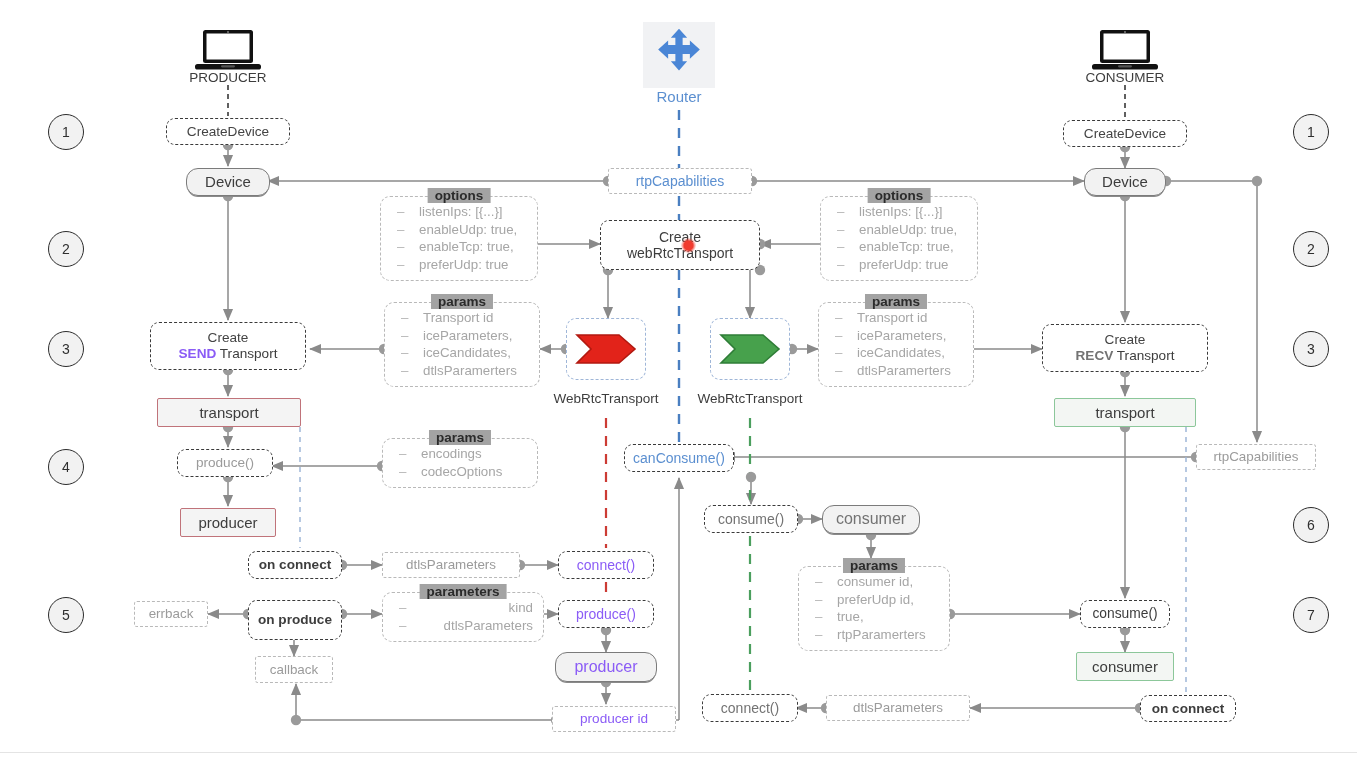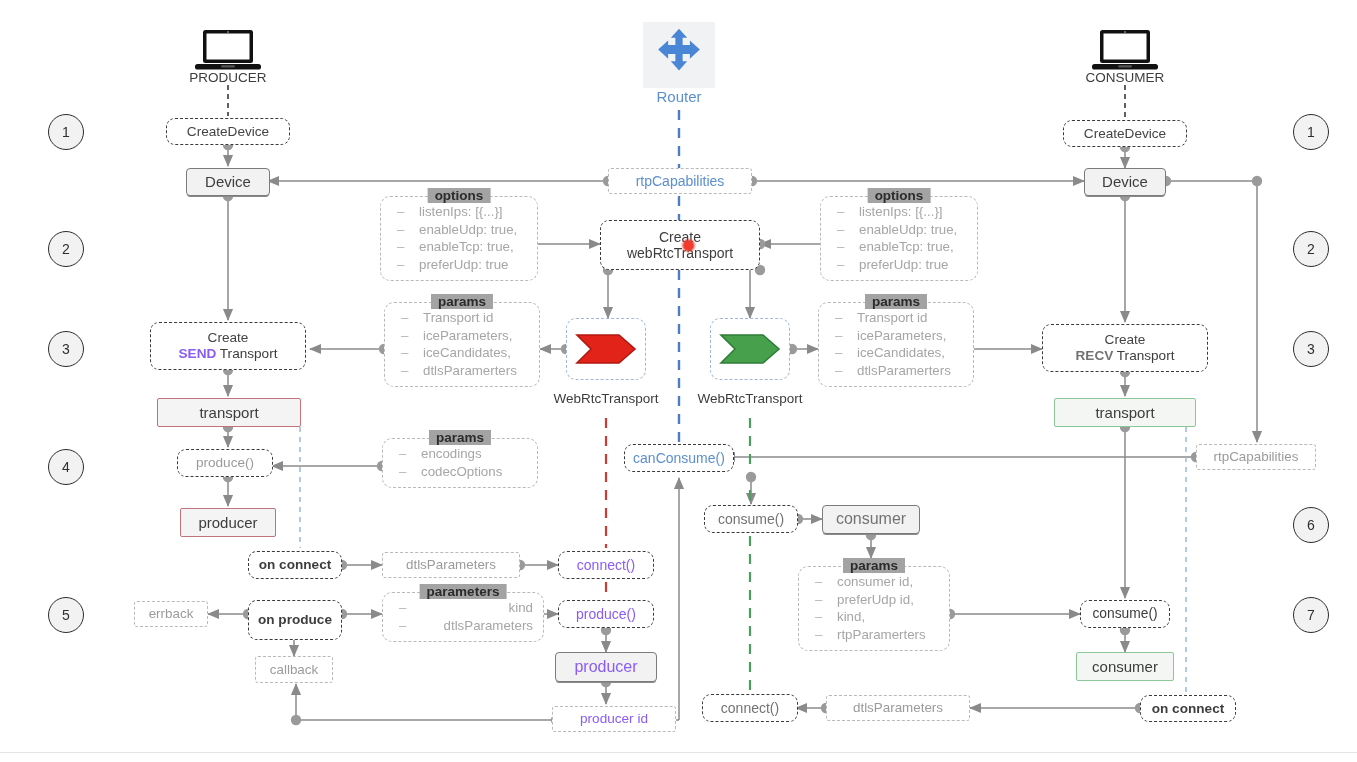--- a/index.html
+++ b/index.html
@@ -10,21 +10,21 @@
   }
   #stage{position:absolute;left:0;top:0;width:1357px;height:762px;}
   svg#wires{position:absolute;left:0;top:0;width:1357px;height:762px;pointer-events:none;}
 
   .node{position:absolute;box-sizing:border-box;display:flex;align-items:center;
         justify-content:center;text-align:center;line-height:1.15;}
 
   
   .dashed{border:1.4px dashed #3a3a3a;border-radius:9px;background:#fff;}
   .dotted-gray{border:1.4px dashed #b9b9b9;border-radius:3px;background:#fff;color:#9b9b9b;text-align:right;}
-  .solid-gray{border:1.6px solid #7b7b7b;border-radius:4px;background:#f2f2f2;color:#3d3d3d;
+  .solid-gray{border:1.6px solid #7b7b7b;border-radius:12px;background:#f2f2f2;color:#3d3d3d;
               box-shadow:0 2px 0 -1px #8a8a8a;}
   .solid-red{border:1.6px solid #c0737a;border-radius:2px;background:#f4f4f4;}
   .solid-green{border:1.6px solid #8cc79a;border-radius:2px;background:#f3f6f3;}
   .dash-blue{border:1.4px dashed #9fb6d8;border-radius:10px;background:#fff;}
 
   .circ{position:absolute;width:34px;height:34px;border-radius:50%;
         border:1.6px solid #2d2d2d;background:#f2f2f2;display:flex;align-items:center;
         justify-content:center;font-size:14px;color:#2f2f2f;}
 
   .caption{position:absolute;font-size:13.5px;color:#3d3d3d;text-align:center;}
@@ -454,19 +454,19 @@
       <li>kind</li>
       <li>dtlsParameters</li>
     </ul>
   </div>
 
   <div class="paramsbox" style="left:798px;top:566px;width:152px;">
     <div class="ttl">params</div>
     <ul>
       <li>consumer id,</li>
       <li>preferUdp id,</li>
-      <li>kind,</li>
+      <li>true,</li>
       <li>rtpParamerters</li>
     </ul>
   </div>
 
   <div class="footline"></div>
 </div>
 
 </body></html>

